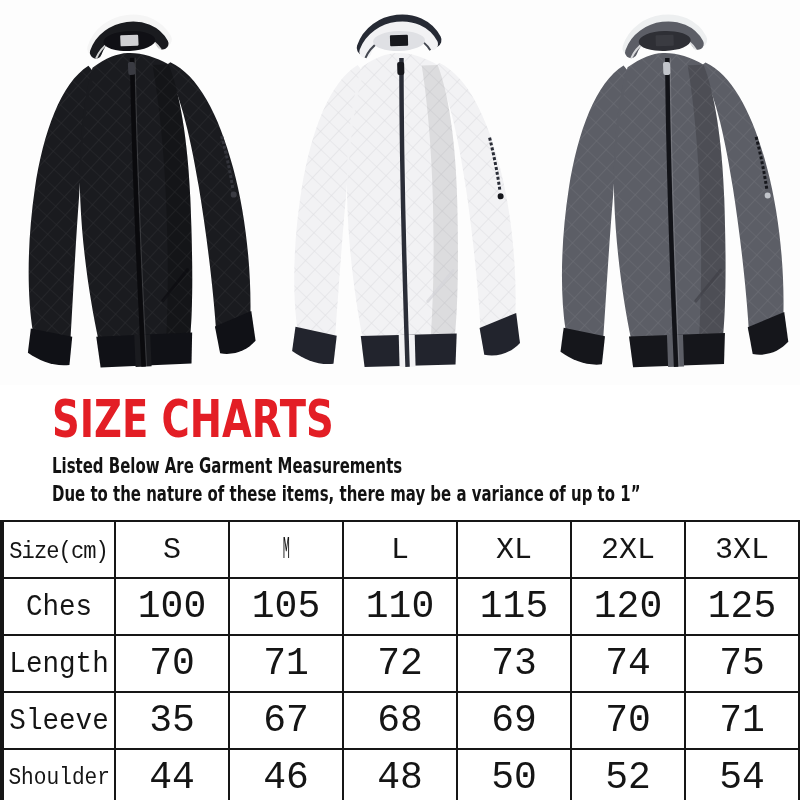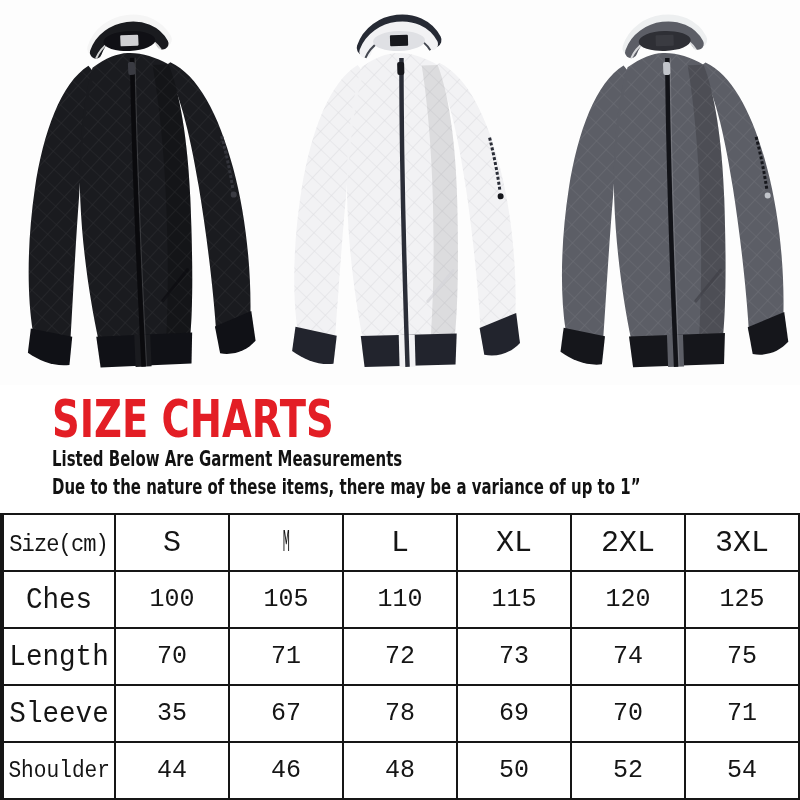--- a/index.html
+++ b/index.html
@@ -12,32 +12,32 @@
   .photos{display:flex; width:800px; height:385px; background:#fdfdfd;}
   .photo{width:266.67px; height:385px; display:flex; align-items:flex-start; justify-content:center; overflow:hidden; background:#fdfdfd;}
   .photo svg{display:block;}
   .photo-1 svg{transform:rotate(-2.5deg);}
   .photo-2 svg{transform:rotate(-1.5deg);}
   .photo-3 svg{transform:rotate(-2deg);}
 
   .size-section{padding-left:52px;}
   .title{display:inline-block; font-family:"DejaVu Sans",sans-serif; font-weight:bold; font-size:52px; line-height:1; color:var(--heading-red); transform:scaleX(.74); transform-origin:left center; margin-top:8px; white-space:nowrap;}
   .note{display:inline-block; font-family:"DejaVu Sans",sans-serif; font-weight:bold; font-size:22px; line-height:28px; color:#121212; transform:scaleX(.68); transform-origin:left center; white-space:nowrap;}
-  .note-wrap1{height:28px;}
+  .note-wrap1{margin-top:7px; height:28px;}
   .note-wrap2{height:28px;text-align:center;}
 
   table.size{border-collapse:collapse; table-layout:fixed; width:800px; margin-top:12px; border:2px solid var(--table-border); border-left:4px solid var(--table-border);}
   table.size th, table.size td{border:2px solid var(--table-border); text-align:center; vertical-align:middle; height:57px; font-family:"Liberation Mono",monospace; font-weight:400; color:var(--text-black); overflow:hidden;}
   col.c-label{width:113px;}
   thead th{font-size:30px;}
   thead th .size-cm{display:inline-block; font-size:24px; letter-spacing:-1px; transform:scaleX(.92);}
   thead th .sq{display:inline-block; transform:scaleX(.38); font-size:31px;}
   tbody th .lbl{display:inline-block; font-size:30px; transform:scaleX(.92); white-space:nowrap;}
   tbody tr:last-child th .lbl{font-size:23px;}
-  td{font-size:25px;}
+  td{font-size:38px;}
 </style>
 </head>
 <body>
 
 <div>
 
   <section class="photos">
     <figure class="photo photo-1">
       <svg class="jacket-svg" width="266" height="385" viewBox="0 0 266 385">
   <defs>
@@ -176,21 +176,21 @@
         <td>71</td>
         <td>72</td>
         <td>73</td>
         <td>74</td>
         <td>75</td>
       </tr>
       <tr>
         <th><span class="lbl">Sleeve</span></th>
         <td>35</td>
         <td>67</td>
-        <td>78</td>
+        <td>68</td>
         <td>69</td>
         <td>70</td>
         <td>71</td>
       </tr>
       <tr>
         <th><span class="lbl">Shoulder</span></th>
         <td>44</td>
         <td>46</td>
         <td>48</td>
         <td>50</td>

